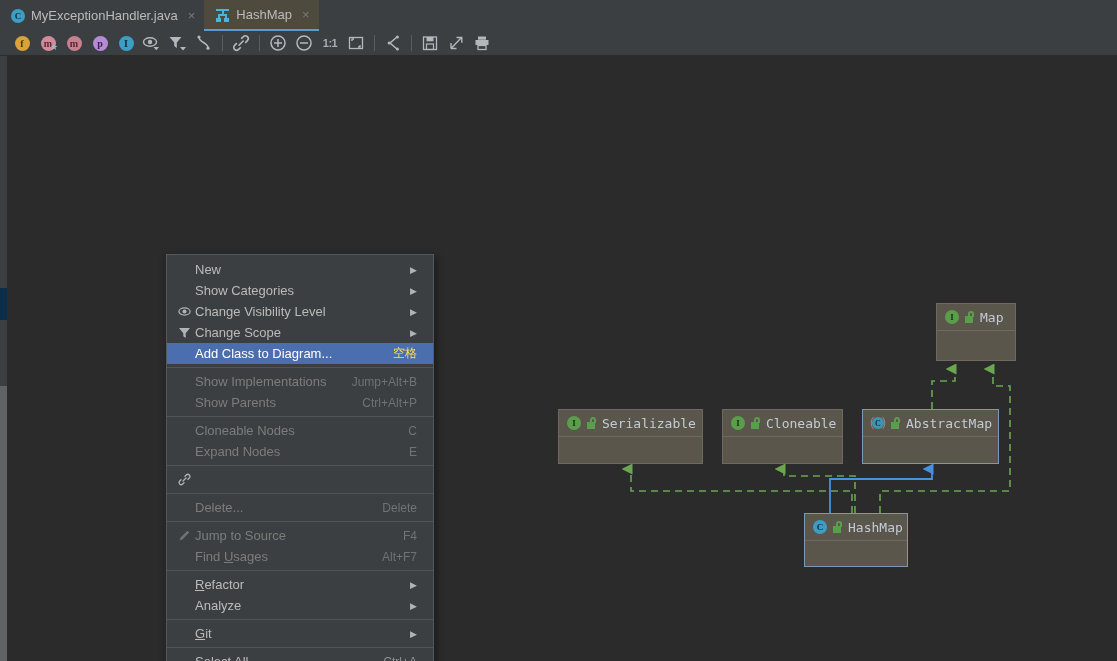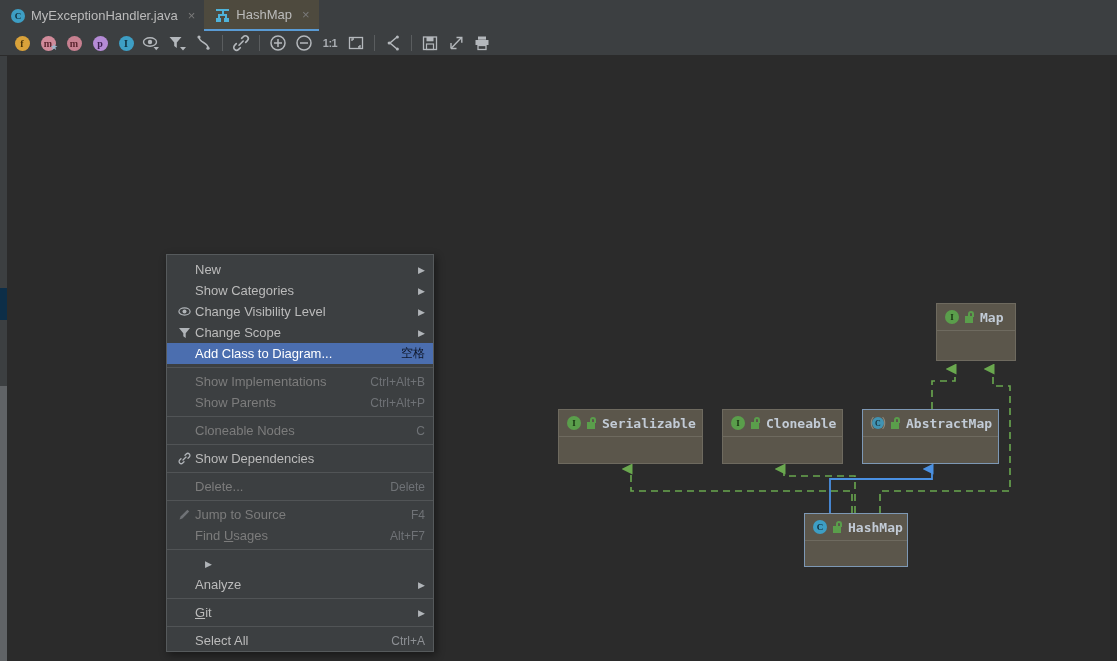--- a/index.html
+++ b/index.html
@@ -182,21 +182,20 @@
     gap: 5px;
     padding: 0 10px 0 8px;
     box-sizing: border-box;
     border-bottom: 1px solid #6e6a5f;
   }
   .node-title {
     font-family: "DejaVu Sans Mono", monospace;
     font-size: 13px;
     color: #c2cbd6;
     white-space: nowrap;
-    font-weight: bold;
   }
   .node-body { height: 100%; }
   .ico-if {
     width: 14px; height: 14px;
     border-radius: 50%;
     background: #5a9e4b;
     color: #16300f;
     font-size: 9px;
     font-weight: bold;
     font-family: "Liberation Serif", serif;
@@ -288,21 +287,21 @@
     padding: 4px 0 0 0;
     font-size: 13px;
     box-shadow: 2px 3px 8px rgba(0,0,0,0.45);
     z-index: 50;
   }
   .mi {
     height: 21px;
     display: flex;
     align-items: center;
     position: relative;
-    padding: 0 8px 0 8px;
+    padding: 0 16px 0 8px;
     box-sizing: border-box;
     color: #bbbbbb;
     white-space: nowrap;
   }
   .mi .mi-ico {
     width: 18px;
     flex: none;
     display: flex;
     align-items: center;
     justify-content: center;
@@ -323,21 +322,21 @@
     padding-left: 12px;
     flex: none;
   }
   .mi.disabled { color: #7c7c7c; align-items: center; }
   .mi.disabled .mi-acc { color: #6f7276; }
   .mi.disabled .mi-ico { color: #6f7276; }
   .mi.highlight {
     background: #4b6eaf;
     color: #ffffff;
   }
-  .mi.highlight .mi-acc { color: #0f172a; }
+  .mi.highlight .mi-acc { color: #fde047; }
   .msep {
     height: 1px;
     background: #515456;
     margin: 3px 0;
   }
   .ul { text-decoration: underline; }
 
   
   #watermark {
     position: absolute;
@@ -613,45 +612,49 @@
       </div>
       <div class="mi highlight">
         <span class="mi-ico"></span>
         <span class="mi-label">Add Class to Diagram...</span>
         <span class="mi-acc">空格</span>
       </div>
       <div class="msep"></div>
       <div class="mi disabled">
         <span class="mi-ico"></span>
         <span class="mi-label">Show Implementations</span>
-        <span class="mi-acc">Ctrl+Alt+B</span>
+        <span class="mi-acc">Jump+Alt+B</span>
       </div>
       <div class="mi disabled">
         <span class="mi-ico"></span>
         <span class="mi-label">Show Parents</span>
         <span class="mi-acc">Ctrl+Alt+P</span>
       </div>
       <div class="msep"></div>
       <div class="mi disabled">
         <span class="mi-ico"></span>
         <span class="mi-label">Cloneable Nodes</span>
         <span class="mi-acc">C</span>
+      </div>
+      <div class="mi disabled">
+        <span class="mi-ico"></span>
+        <span class="mi-label">Expand Nodes</span>
+        <span class="mi-acc">E</span>
       </div>
       <div class="msep"></div>
       <div class="mi">
         <span class="mi-ico">
           <svg width="13" height="13" viewBox="0 0 13 13">
             <g stroke="currentColor" stroke-width="1.3" fill="none" stroke-linecap="round">
               <path d="M5 8 L8 5"></path>
               <path d="M7 3.3 L8.3 2 a2.1 2.1 0 0 1 3 3 L10 6.3"></path>
               <path d="M6 9.7 L4.7 11 a2.1 2.1 0 0 1 -3 -3 L3 6.7"></path>
             </g>
           </svg>
         </span>
-        <span class="mi-label">Show Dependencies</span>
       </div>
       <div class="msep"></div>
       <div class="mi disabled">
         <span class="mi-ico"></span>
         <span class="mi-label">Delete...</span>
         <span class="mi-acc">Delete</span>
       </div>
       <div class="msep"></div>
       <div class="mi disabled">
         <span class="mi-ico">
@@ -663,20 +666,21 @@
         <span class="mi-acc">F4</span>
       </div>
       <div class="mi disabled">
         <span class="mi-ico"></span>
         <span class="mi-label">Find <span class="ul">U</span>sages</span>
         <span class="mi-acc">Alt+F7</span>
       </div>
       <div class="msep"></div>
       <div class="mi">
         <span class="mi-ico"></span>
+        <span class="mi-label"><span class="ul">R</span>efactor</span>
         <span class="mi-arrow">▶</span>
       </div>
       <div class="mi">
         <span class="mi-ico"></span>
         <span class="mi-label">Analyze</span>
         <span class="mi-arrow">▶</span>
       </div>
       <div class="msep"></div>
       <div class="mi">
         <span class="mi-ico"></span>

